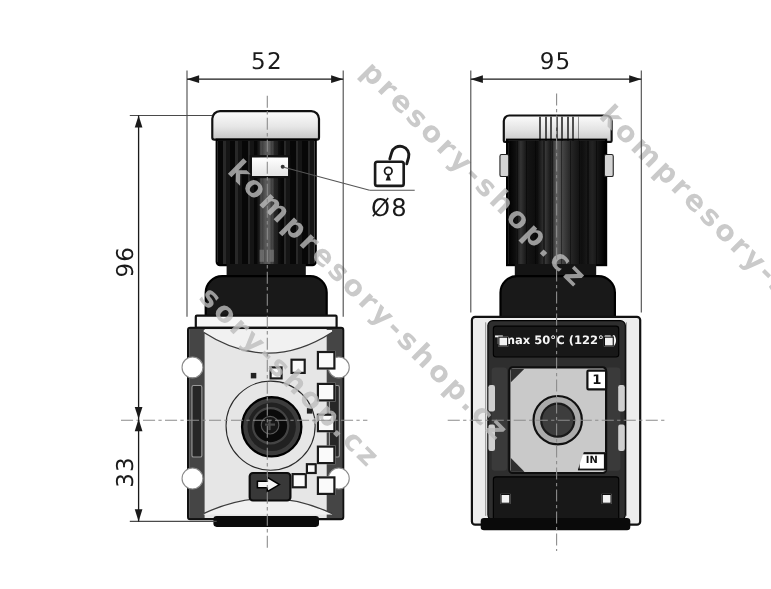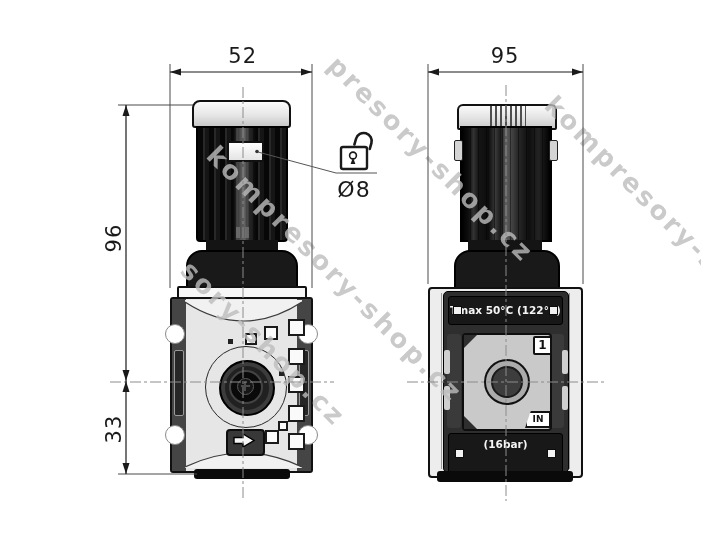--- a/index.html
+++ b/index.html
@@ -158,21 +158,20 @@
     <div class="tag" style="left:533px;top:336px;width:15px;height:15px;line-height:15px;font-size:12px;border-radius:2px;">
       <span>1</span>
     </div>
     <div class="tag" style="left:525px;top:411px;width:22px;height:13px;line-height:13px;font-size:9px;clip-path:polygon(22% 0,100% 0,100% 100%,0 100%);">
       <span>IN</span>
     </div>
 
     <div class="panel" style="left:448px;top:433px;width:113px;height:36px;padding-top:3px;line-height:14px;">
       <div class="screw" style="left:6px;top:15px;"></div>
       <div class="screw" style="right:6px;top:15px;"></div>
-      <div>(16bar)</div>
     </div>
     <div class="base2" style="left:437px;top:471px;width:136px;height:11px;"></div>
   </div>
 
   <svg class="overlay" width="701" height="535" viewBox="0 0 701 535">
 
     <g stroke="#4a4a4a" stroke-width="1">
       <line x1="170" y1="64" x2="170" y2="288"></line>
       <line x1="312" y1="64" x2="312" y2="288"></line>
       <line x1="428" y1="64" x2="428" y2="284"></line>

